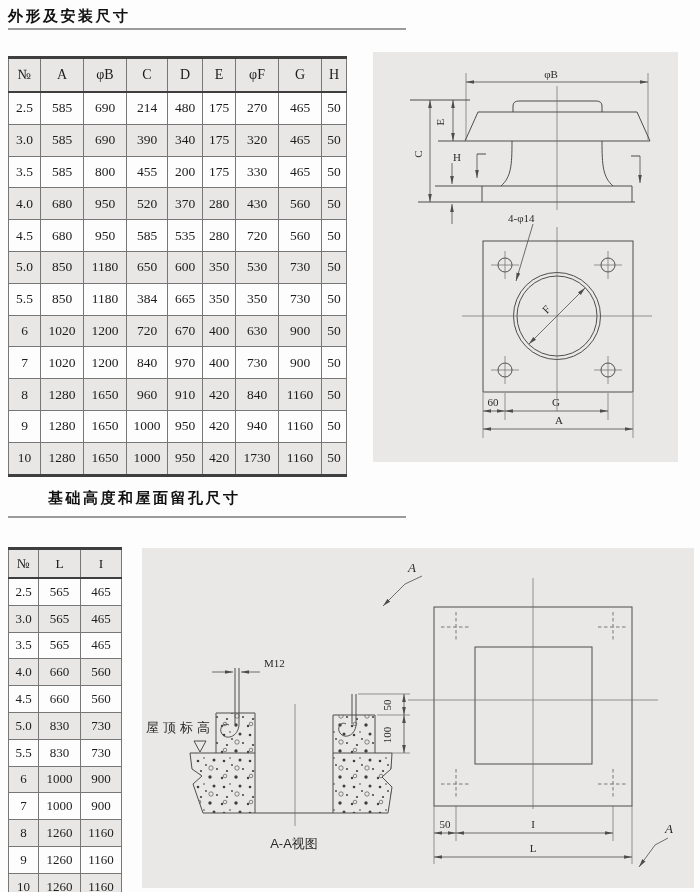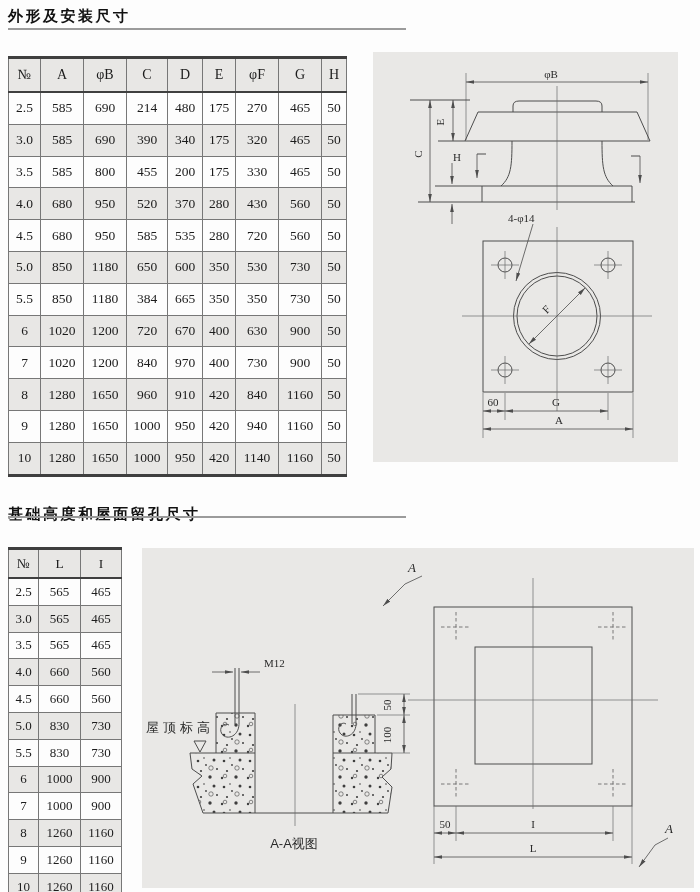--- a/index.html
+++ b/index.html
@@ -1,21 +1,21 @@
 <!DOCTYPE html>
 <html><head>
 <meta charset="utf-8">
 <style>
   html,body{margin:0;padding:0;background:#fff;}
   .page{position:relative;width:700px;height:892px;background:#fdfdfd;overflow:hidden;
         font-family:"Liberation Sans",sans-serif;}
   .title{position:absolute;left:8px;font-weight:bold;font-size:15px;letter-spacing:2.5px;color:#111;
          font-family:"Liberation Sans",sans-serif;white-space:nowrap;}
   .title1{top:7px;}
-  .title2{top:505px;}
+  .title2{top:489px;margin-left:40px;}
   .rule{position:absolute;left:8px;width:398px;height:2px;background:#9b9b9b;}
   .rule1{top:28px;}
   .rule2{top:516px;}
   table.dim{position:absolute;border-collapse:collapse;table-layout:fixed;
             border:1px solid #5a5a5a;border-top:3px solid #3f3f3f;border-bottom:3px solid #3f3f3f;
             font-family:"Liberation Serif",serif;color:#1c1c1c;}
   table.dim th,table.dim td{border:1px solid #777;text-align:center;vertical-align:middle;
             font-weight:normal;padding:0;}
   table.dim thead tr{background:#e8e7e5;}
   table.dim thead th{border-bottom:2px solid #3f3f3f;}
@@ -186,21 +186,21 @@
           <td>1160</td>
           <td>50</td>
         </tr>
         <tr>
           <td>10</td>
           <td>1280</td>
           <td>1650</td>
           <td>1000</td>
           <td>950</td>
           <td>420</td>
-          <td>1140</td>
+          <td>1730</td>
           <td>1160</td>
           <td>50</td>
         </tr>
       </tbody>
     </table>
 
   <div class="panel p1">
     <svg width="305" height="410" viewBox="0 0 305 410">
       <defs>
         <marker id="ar1" viewBox="0 0 10 6" refX="9.5" refY="3" markerWidth="11" markerHeight="6.6" orient="auto-start-reverse">

